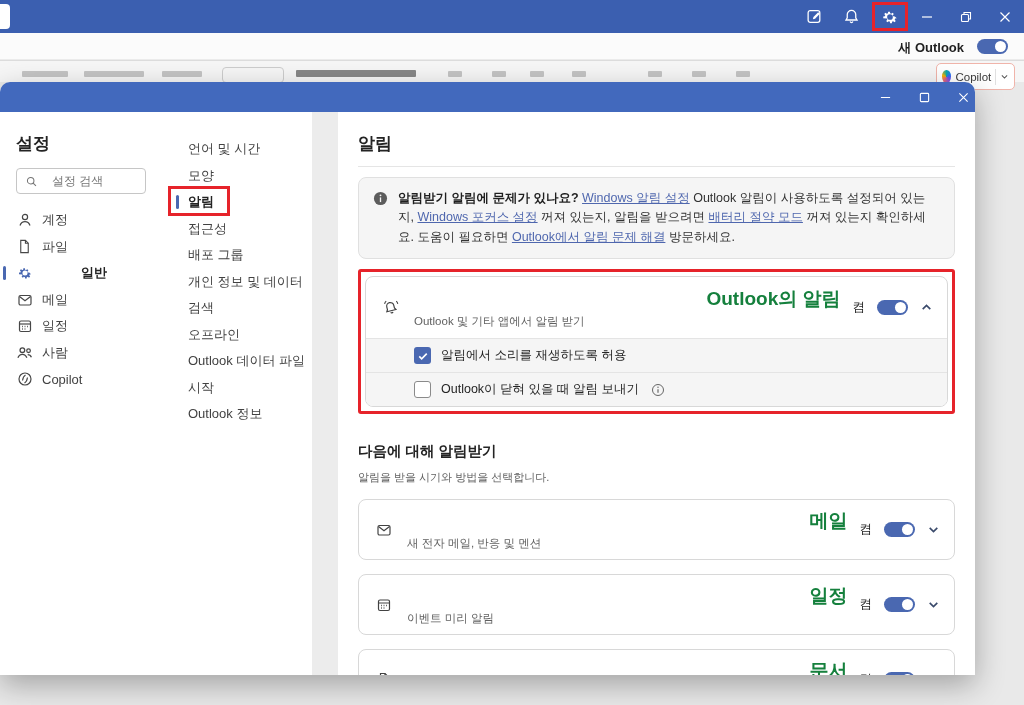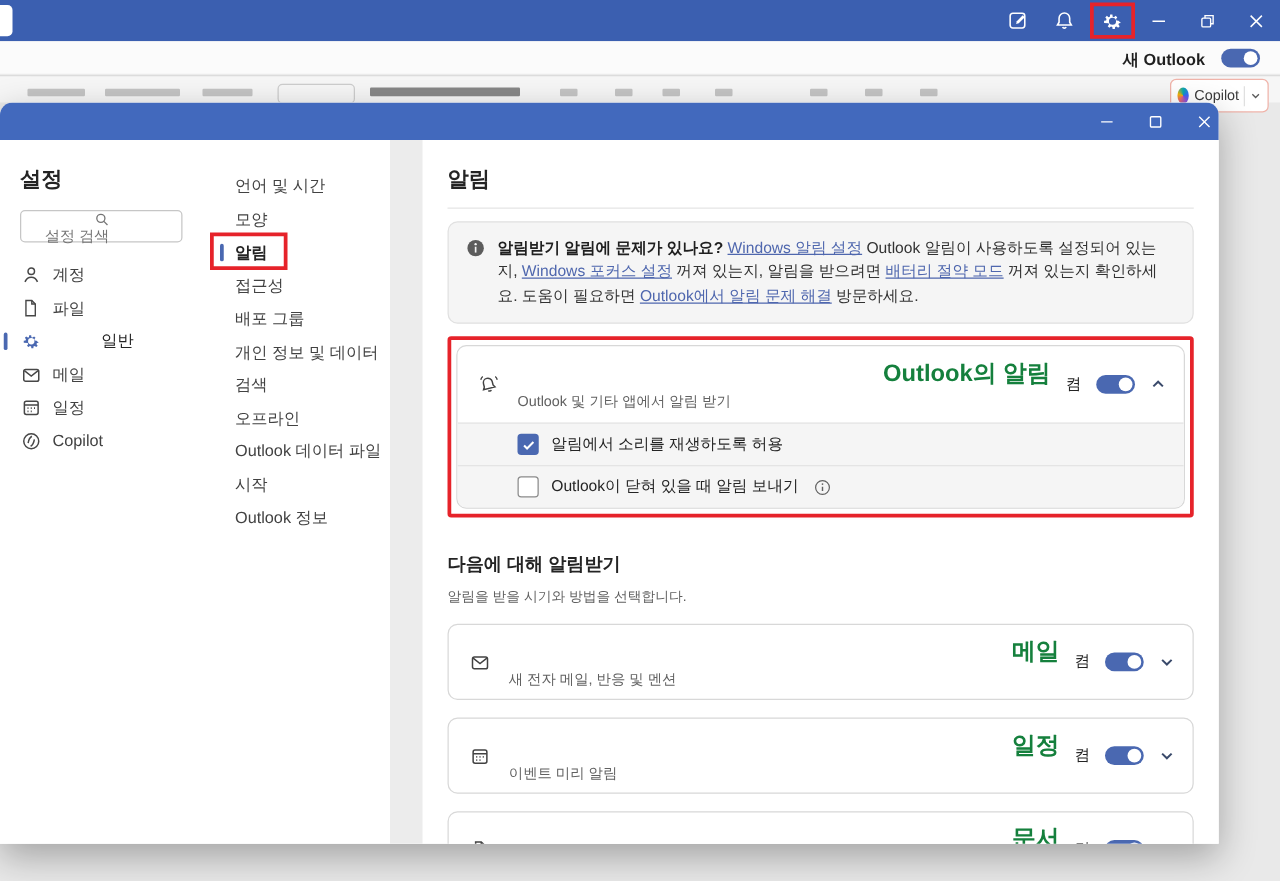--- a/index.html
+++ b/index.html
@@ -37,29 +37,29 @@
   #dialog { left:0; top:82px; width:975px; height:593px; background:#fff; z-index:10;
     border-radius:10px 10px 0 0; box-shadow:0 10px 30px rgba(0,0,0,.3); overflow:hidden; }
   #dialog-titlebar { height:30px; background:var(--dialog-bar); position:relative; }
   .dlg-btn { position:absolute; top:0; width:38px; height:30px; display:flex; align-items:center; justify-content:center; color:#fff; cursor:pointer; }
   #dialog-body { display:flex; height:593px; background:#fff; }
 
   
   #settings-sidebar { width:160px; padding:20px 0 0 16px; flex:none; }
   #settings-title { font-size:17px; font-weight:bold; color:#242424; }
   #settings-search { margin-top:13px; width:130px; height:26px; border:1px solid #c6c6c6; border-radius:4px;
-    background:#fff; display:flex; align-items:center; gap:0; padding:0 8px; color:#757575;flex-direction:column; }
+    background:#fff; display:flex; align-items:center; gap:14px; padding:0 8px; color:#757575; }
   #settings-search input { border:none; outline:none; width:90px; font-size:12px; background:transparent;
     font-family:inherit; color:#242424; }
   #settings-search input::placeholder { color:#757575; }
   #sidebar-list { margin-top:13px; }
   .side-item { height:26.5px; display:flex; align-items:center; gap:9px; font-size:13px; color:#424242;
     cursor:pointer; position:relative; }
   .side-item .ic { width:17px; display:flex; justify-content:center; color:#474747; }
-  .side-item.selected { font-weight:normal; color:#242424;gap:48px; }
+  .side-item.selected { font-weight:bold; color:#242424;gap:48px; }
   .side-item.selected .ic { color:var(--accent); }
   .side-item.selected::before { content:''; position:absolute; left:-13px; top:6px; width:3px; height:14px;
     border-radius:2px; background:var(--accent); }
 
   
   #settings-nav { width:152px; padding-top:24px; flex:none; }
   .nav-item { height:26.5px; display:flex; align-items:center; font-size:13px; color:#424242;
     padding-left:28px; cursor:pointer; position:relative; }
   .nav-item.selected { font-weight:bold; color:#242424; }
   .nav-item.selected::before { content:''; position:absolute; left:16px; top:6px; width:3px; height:14px;
@@ -246,20 +246,31 @@
               <svg width="16" height="16" viewBox="0 0 16 16" fill="none" stroke="currentColor" stroke-width="1.2">
                 <rect x="2.5" y="3" width="11" height="10.5" rx="1.5"></rect>
                 <path d="M2.5 6h11"></path>
                 <path d="M5 8.5h.8M7.6 8.5h.8M10.2 8.5h.8M5 11h.8M7.6 11h.8" stroke-width="1.4"></path>
               </svg>
             </span>
             <span>일정</span>
           </div>
           <div class="side-item">
             <span class="ic">
+              <svg width="17" height="17" viewBox="0 0 16 16" fill="none" stroke="currentColor" stroke-width="1.2">
+                <circle cx="6" cy="5.8" r="2.2"></circle>
+                <path d="M1.8 13c.8-2.2 2.5-3.2 4.2-3.2s3.4 1 4.2 3.2"></path>
+                <circle cx="11.8" cy="6.3" r="1.7"></circle>
+                <path d="M11 9.9c1.7 0 2.9.9 3.5 2.6"></path>
+              </svg>
+            </span>
+            <span>사람</span>
+          </div>
+          <div class="side-item">
+            <span class="ic">
               <svg width="16" height="16" viewBox="0 0 16 16" fill="none" stroke="currentColor" stroke-width="1.2">
                 <circle cx="8" cy="8" r="6"></circle>
                 <path d="M5.5 9.5c.4-2.6 1.4-4.6 3-5.5M10.5 6.5c-.4 2.6-1.4 4.6-3 5.5"></path>
               </svg>
             </span>
             <span>Copilot</span>
           </div>
         </div>
     </div>
 

